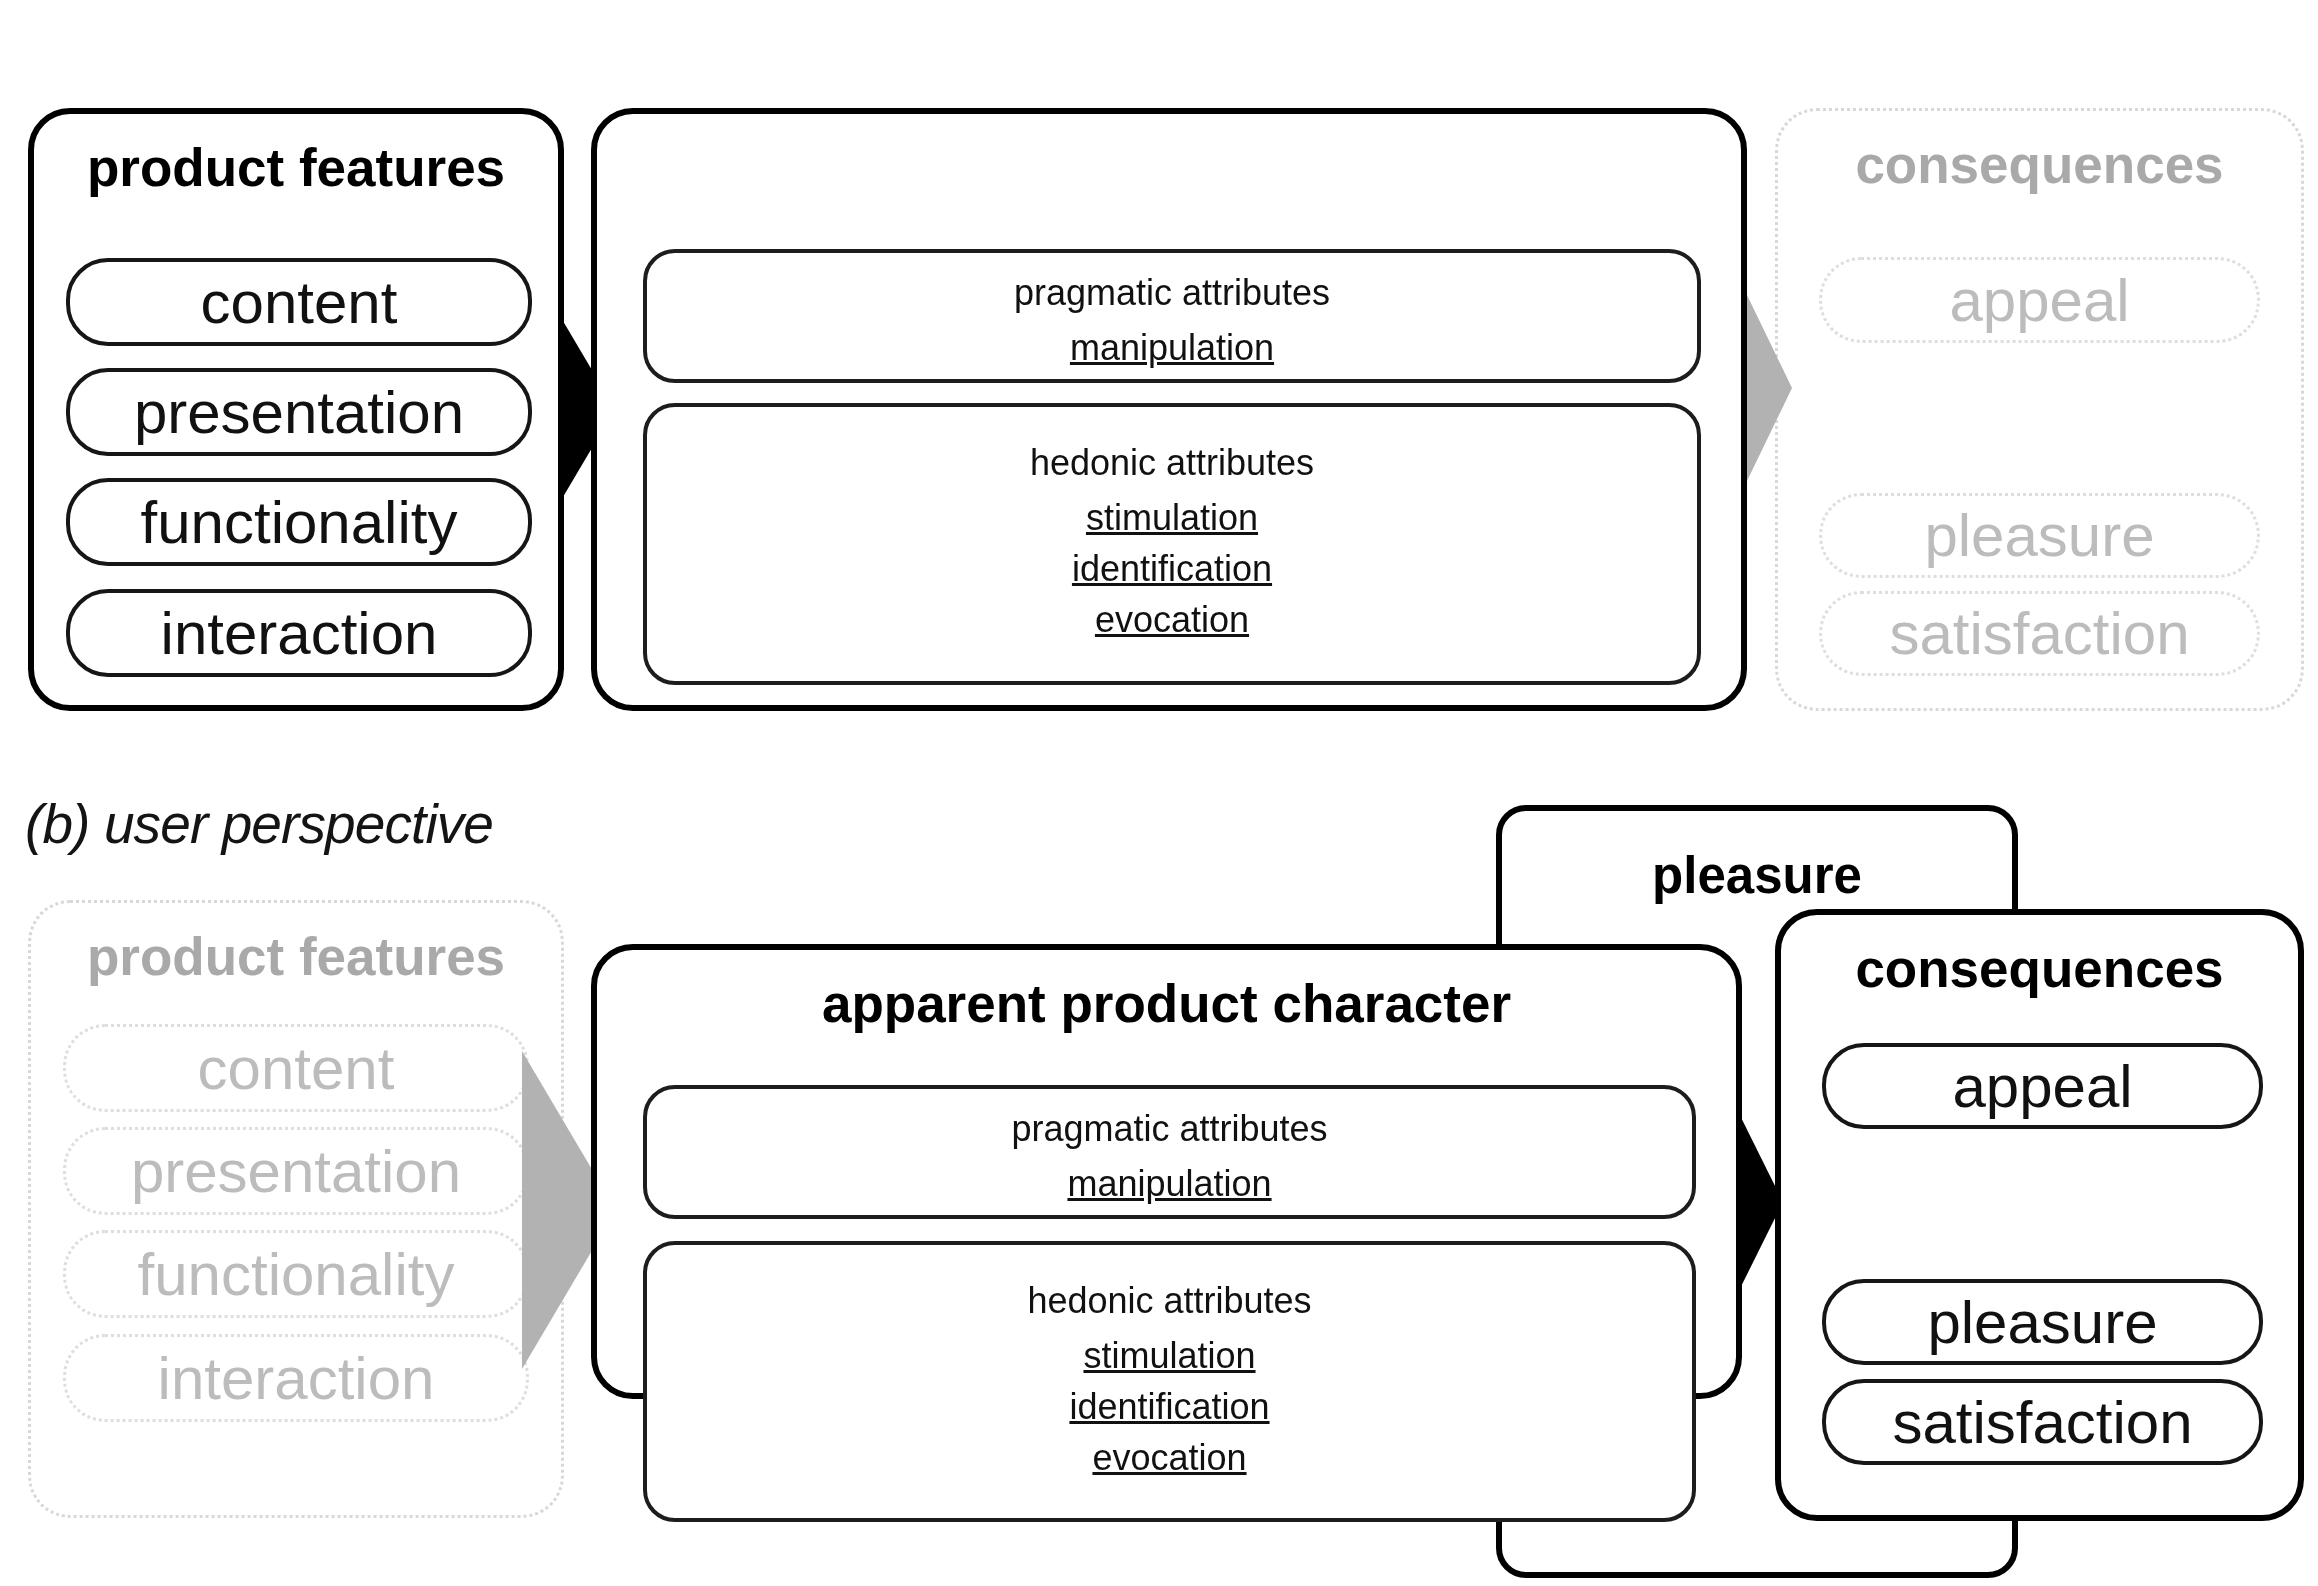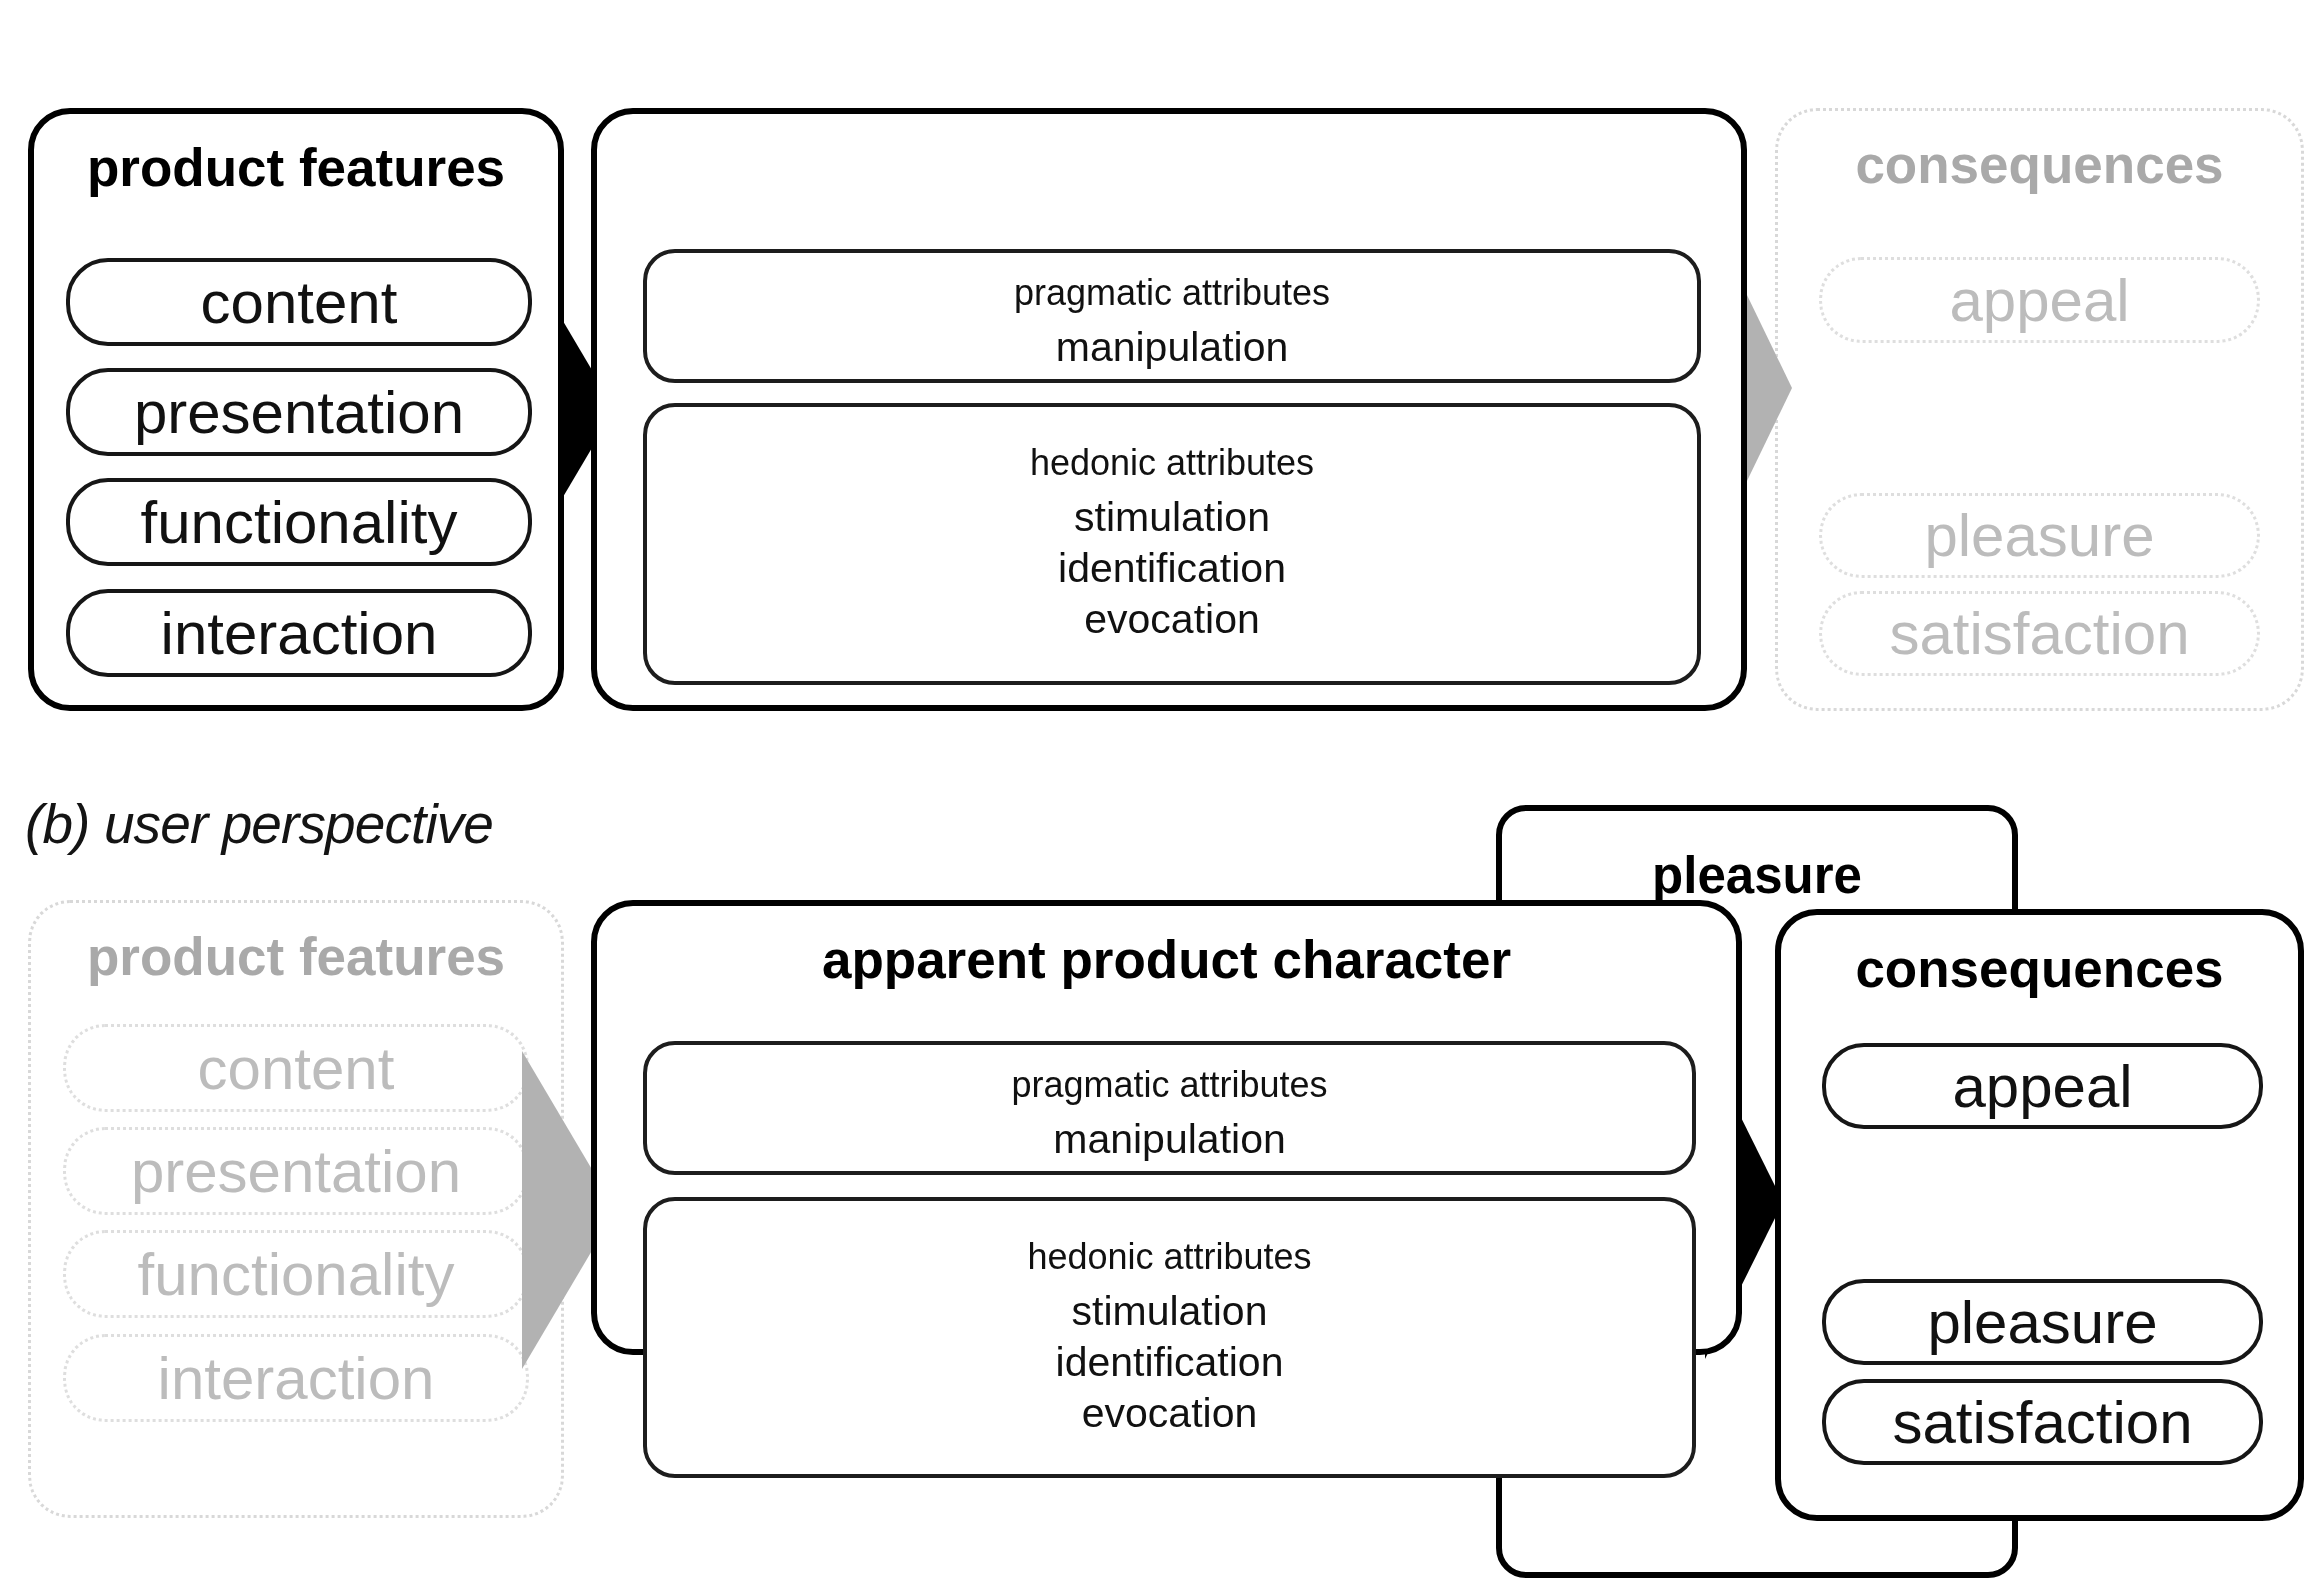--- a/index.html
+++ b/index.html
@@ -31,21 +31,21 @@
     display:flex; align-items:center; justify-content:center;
     font-size:60px; border-radius:42px;
   }
   .pill-solid{ border:4.4px solid #161616; color:#111111; }
   .pill-faded{ border:3.5px dotted #dedede; color:#bcbcbc; }
   .attr-box{
     position:absolute; box-sizing:border-box; background:#ffffff;
     border:4.4px solid #1d1d1d; border-radius:32px; text-align:center; color:#111111;
   }
   .attr-title{ font-size:36px; line-height:58px; }
-  .attr-line{ font-size:41px; line-height:51px; }
+  .attr-line{ font-size:36px; line-height:51px;text-decoration:underline; }
   .attr-pad-sm{ padding-top:10.6px; }
   .attr-pad-md{ padding-top:27px; }
   .arrow{
     position:absolute; z-index:2;
     clip-path:polygon(0% 0%, 100% 50%, 0% 100%);
   }
   .arrow-black{ background:#000000; }
   .arrow-gray{ background:#b2b2b2; }
 </style>
 </head>
@@ -95,21 +95,21 @@
   <div class="box faded-box" style="left:28px; top:900px; width:536px; height:618px;">
     <div class="hdr hdr-faded">product features</div>
     <div class="pill pill-faded" style="left:32px; top:121px; width:466px; height:88px;">content</div>
     <div class="pill pill-faded" style="left:32px; top:224px; width:466px; height:88px;">presentation</div>
     <div class="pill pill-faded" style="left:32px; top:327px; width:466px; height:88px;">functionality</div>
     <div class="pill pill-faded" style="left:32px; top:431px; width:466px; height:88px;">interaction</div>
   </div>
 
   <div class="arrow arrow-gray" style="left:522px; top:1051px; width:94px; height:318px;"></div>
 
-  <div class="box solid-box" style="left:591px; top:900px; width:1151px; height:455px;">
+  <div class="box solid-box" style="left:591px; top:944px; width:1151px; height:455px;">
     <div class="hdr">apparent product character</div>
     <div class="attr-box attr-pad-sm" style="left:46px; top:135px; width:1053px; height:134px;">
       <div class="attr-title">pragmatic attributes</div>
       <div class="attr-line">manipulation</div>
     </div>
     <div class="attr-box attr-pad-md" style="left:46px; top:291px; width:1053px; height:281px;">
       <div class="attr-title">hedonic attributes</div>
       <div class="attr-line">stimulation</div>
       <div class="attr-line">identification</div>
       <div class="attr-line">evocation</div>

